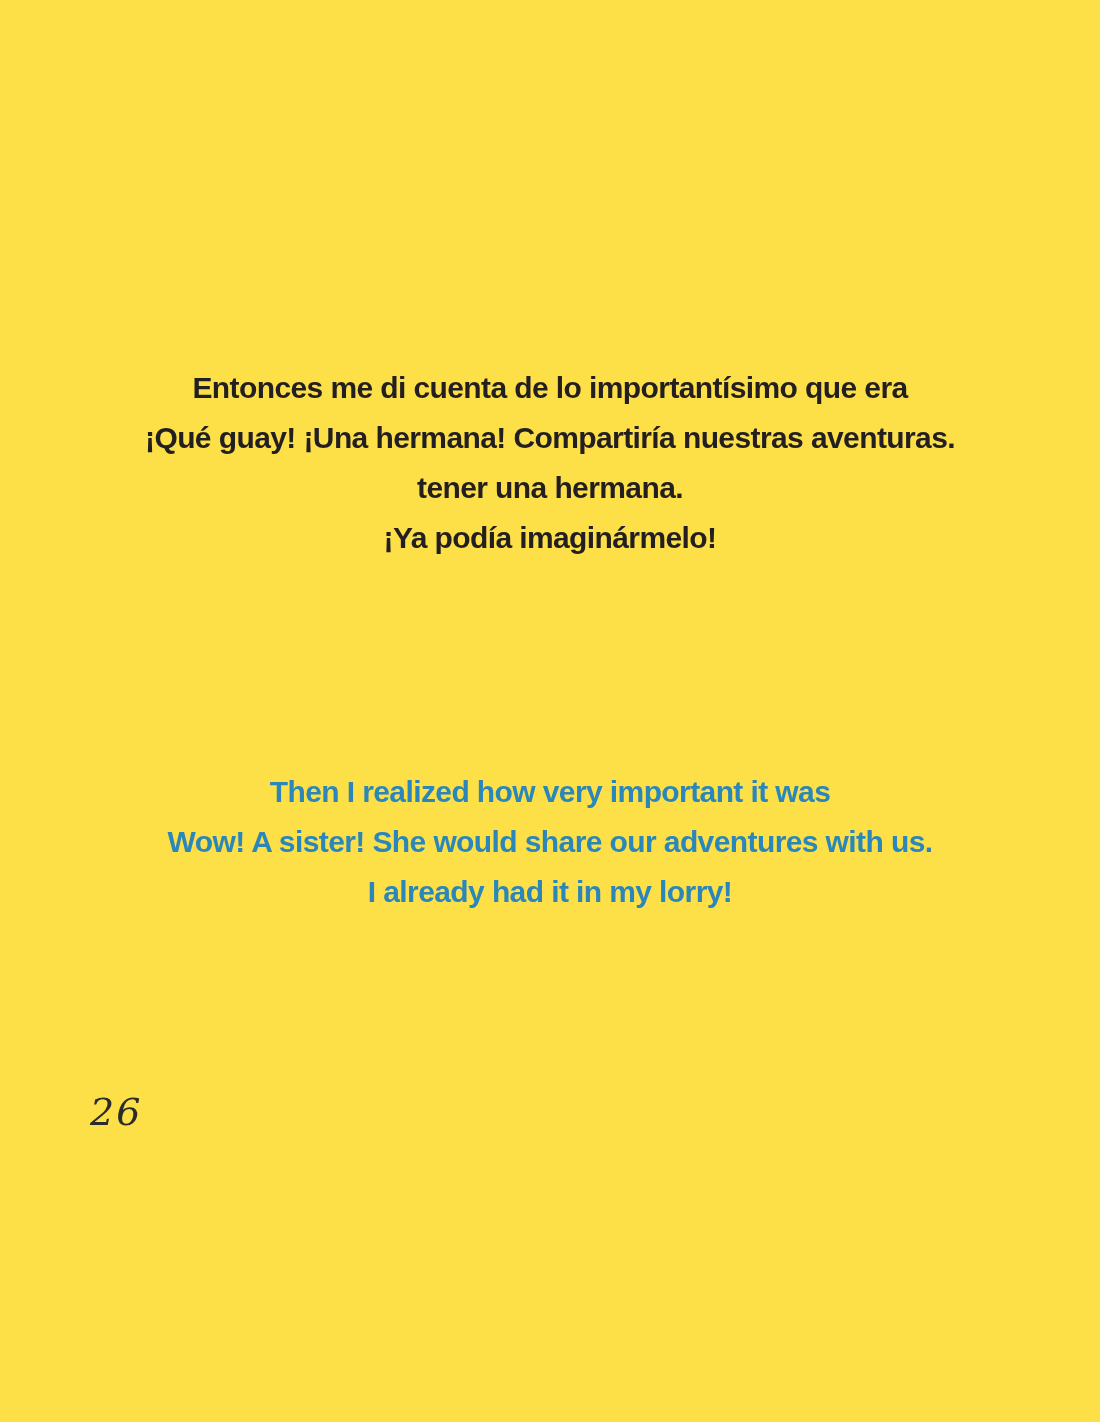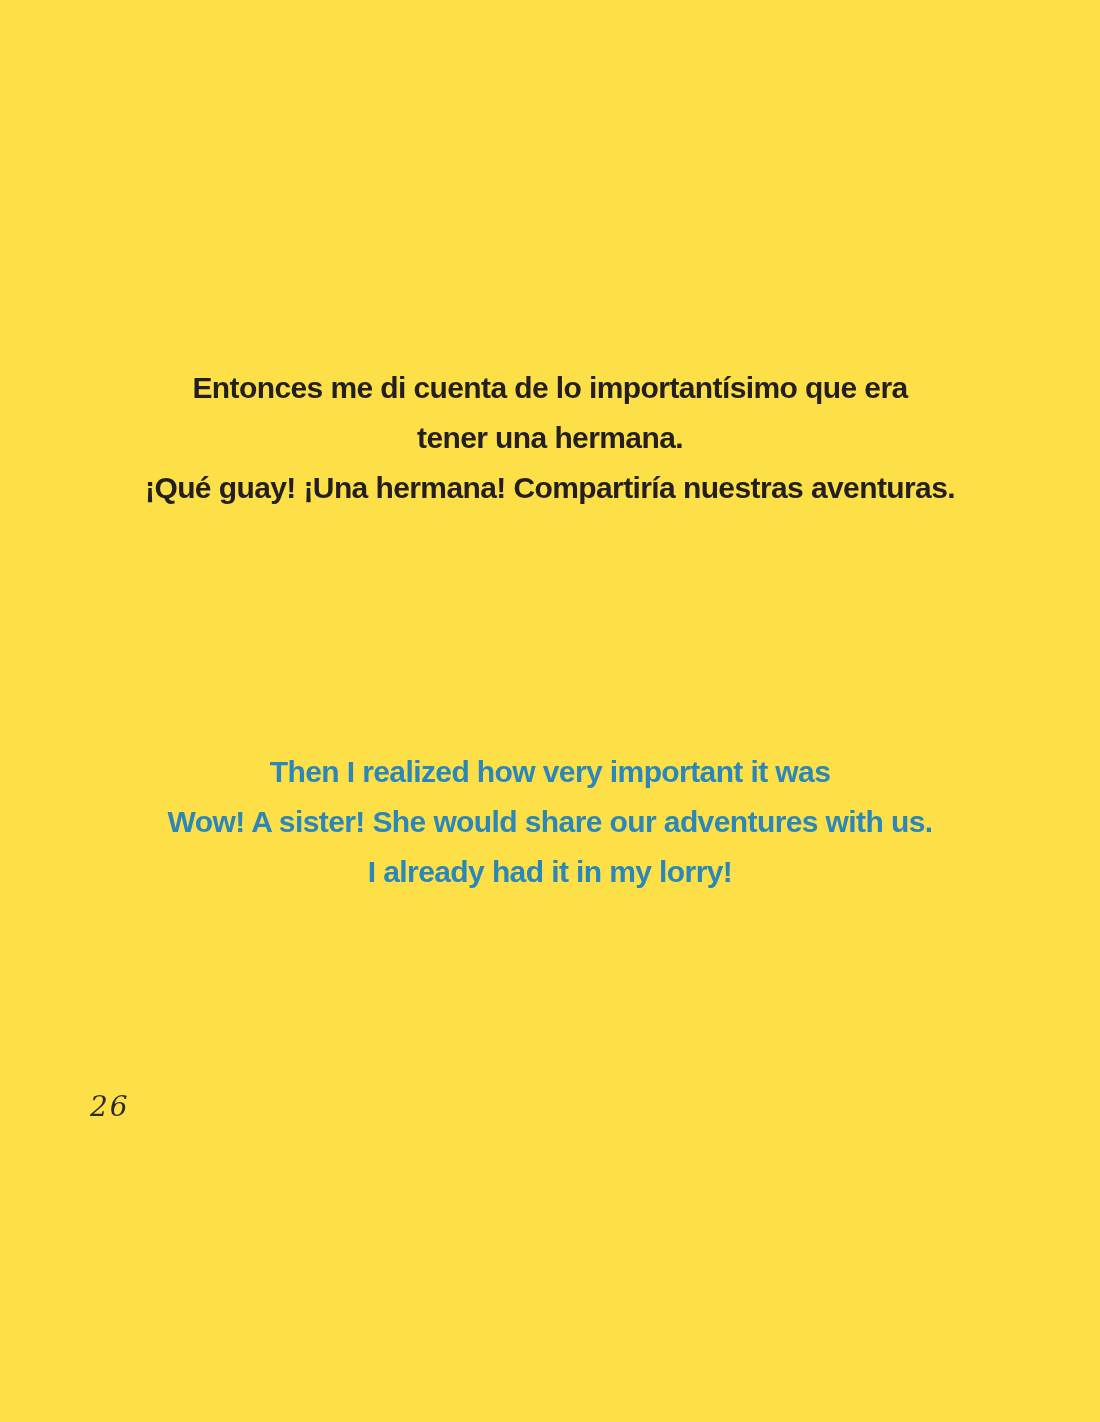--- a/index.html
+++ b/index.html
@@ -28,44 +28,45 @@
     white-space: nowrap;
   }
   .para .line {
     display: block;
   }
   .spanish {
     top: 363px;
     color: #231f20;
   }
   .english {
-    top: 747px;
+    top: 767px;
     color: #2b87b9;
   }
   .page-number {
     position: absolute;
     left: 90px;
     top: 1090px;
     font-family: "DejaVu Serif", serif;
     font-style: italic;
-    font-size: 28px;
+    font-size: 38px;
     font-weight: 400;
     color: #2b2b2b;
     letter-spacing: 2px;
   }
 </style>
 </head>
 <body>
 
 <div class="page">
 
   <div class="para spanish">
     <span class="line">Entonces me di cuenta de lo importantísimo que era</span>
+    <span class="line">¡Qué guay! ¡Una hermana! Compartiría nuestras aventuras.</span>
     <span class="line">tener una hermana.</span>
-    <span class="line">¡Qué guay! ¡Una hermana! Compartiría nuestras aventuras.</span>
+    <span class="line">¡Ya podía imaginármelo!</span>
   </div>
 
   <div class="para english">
     <span class="line">Then I realized how very important it was</span>
     <span class="line">Wow! A sister! She would share our adventures with us.</span>
     <span class="line">I already had it in my lorry!</span>
   </div>
 
   <div class="page-number">26</div>
 

